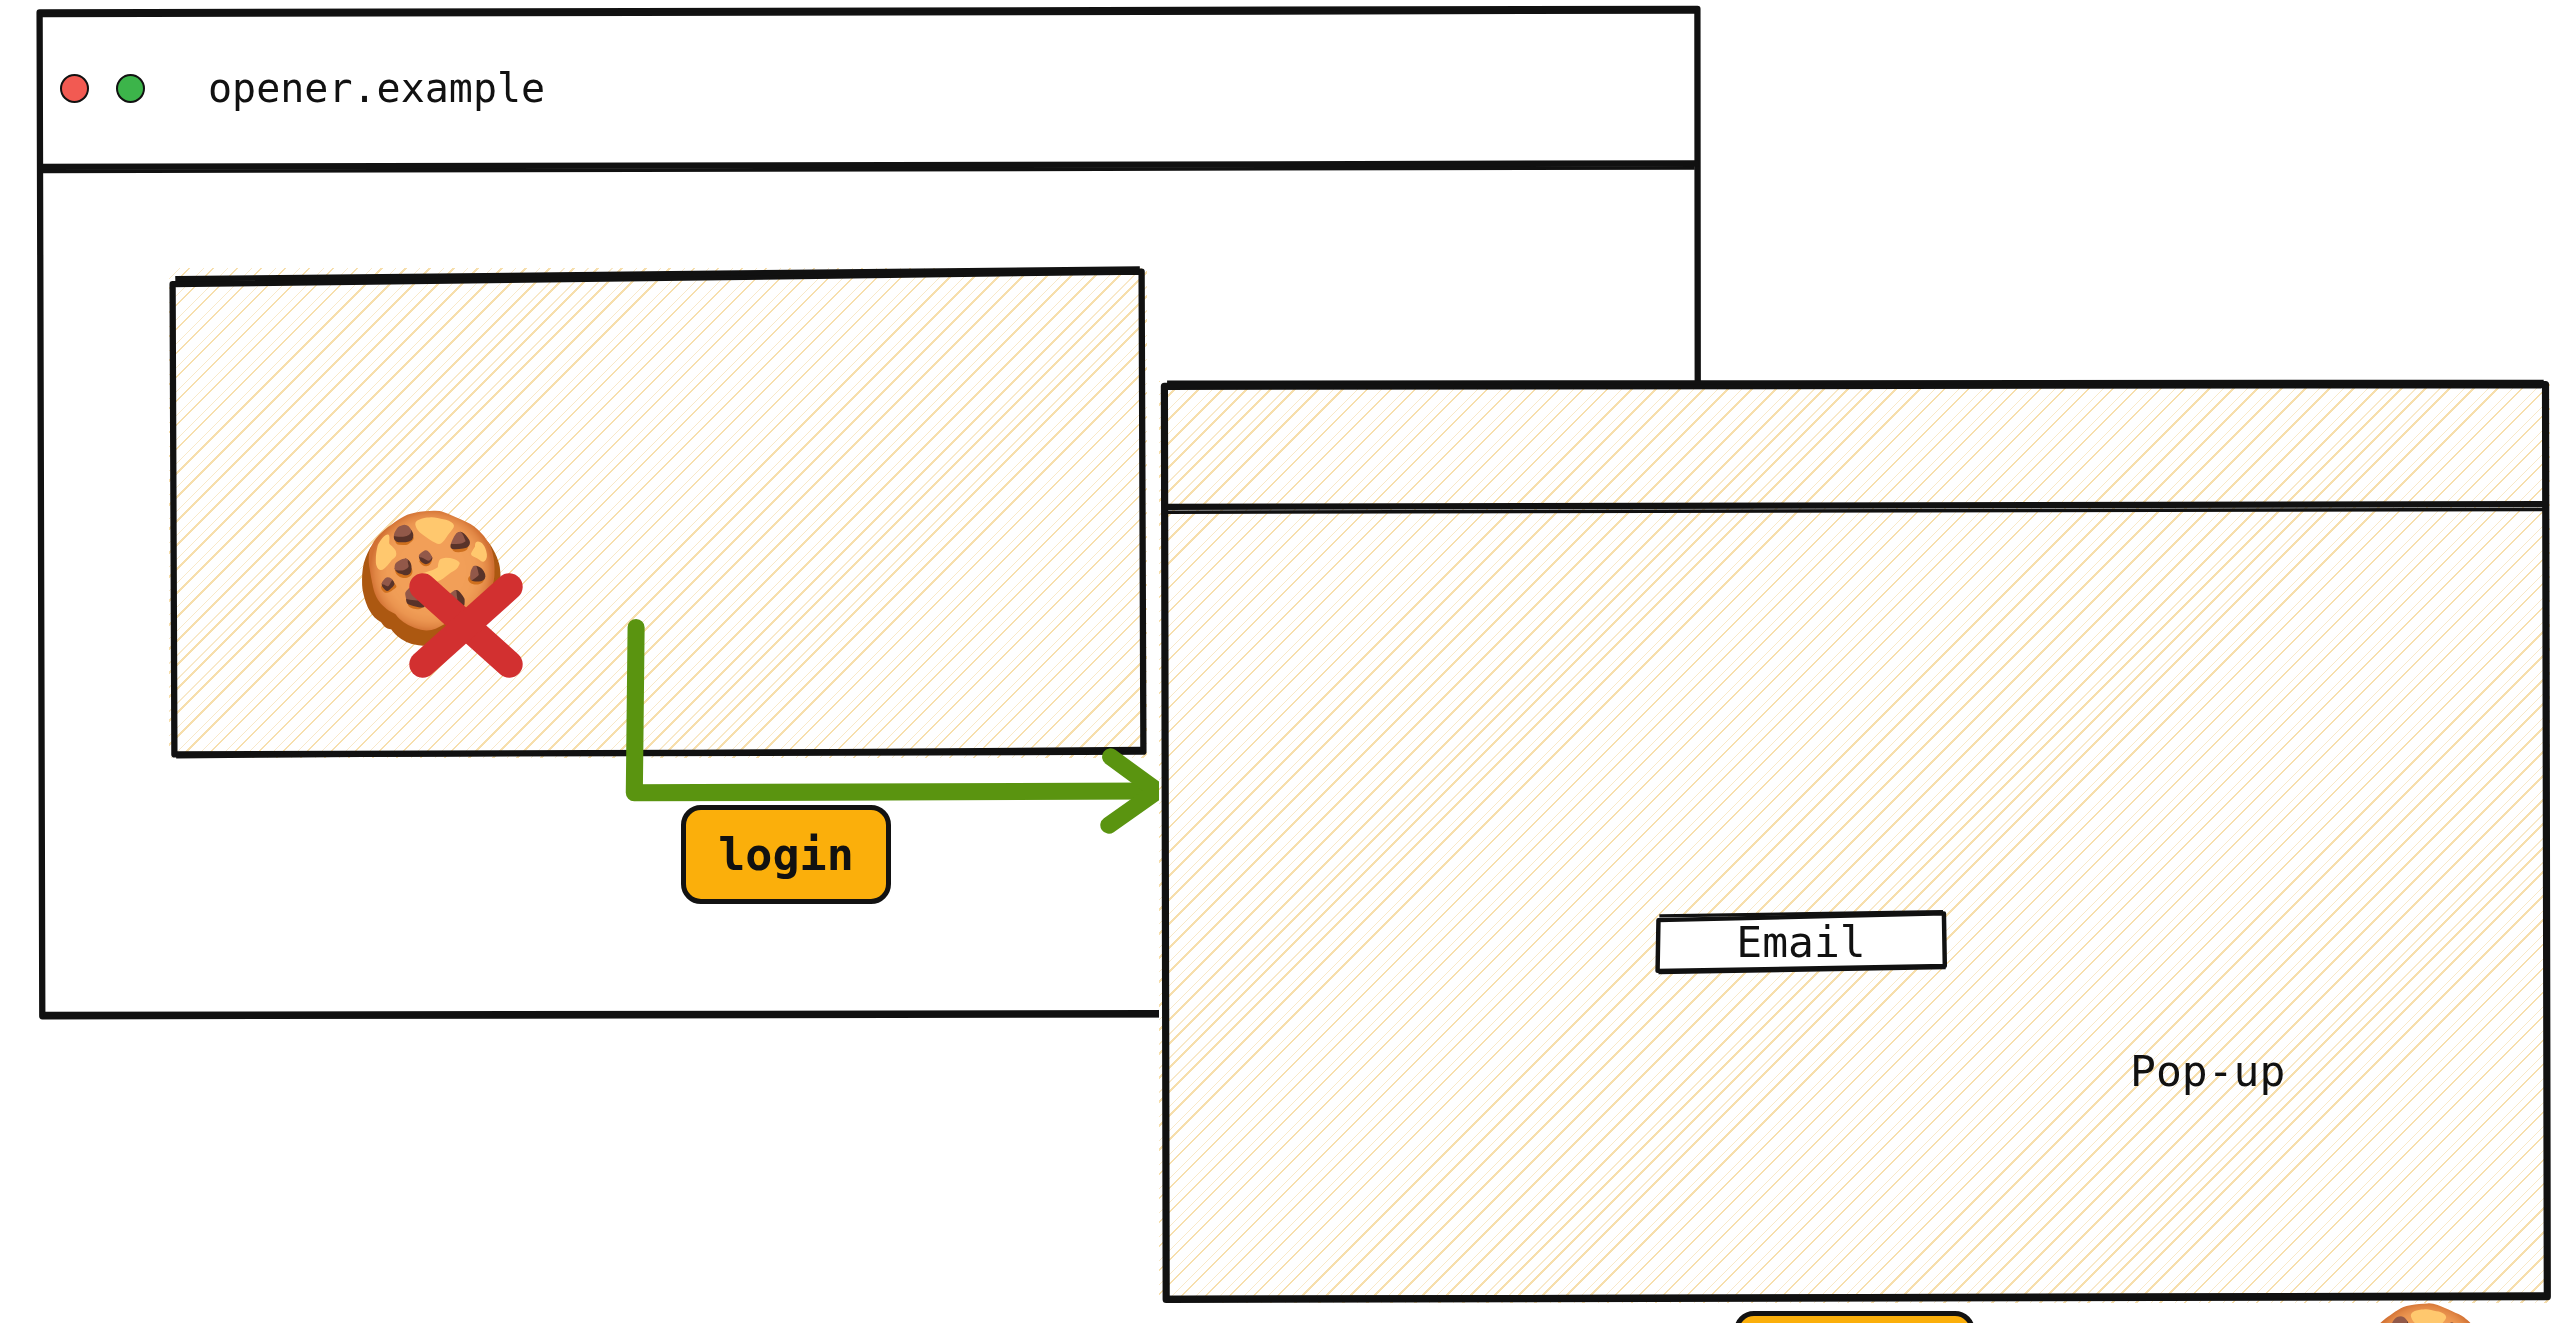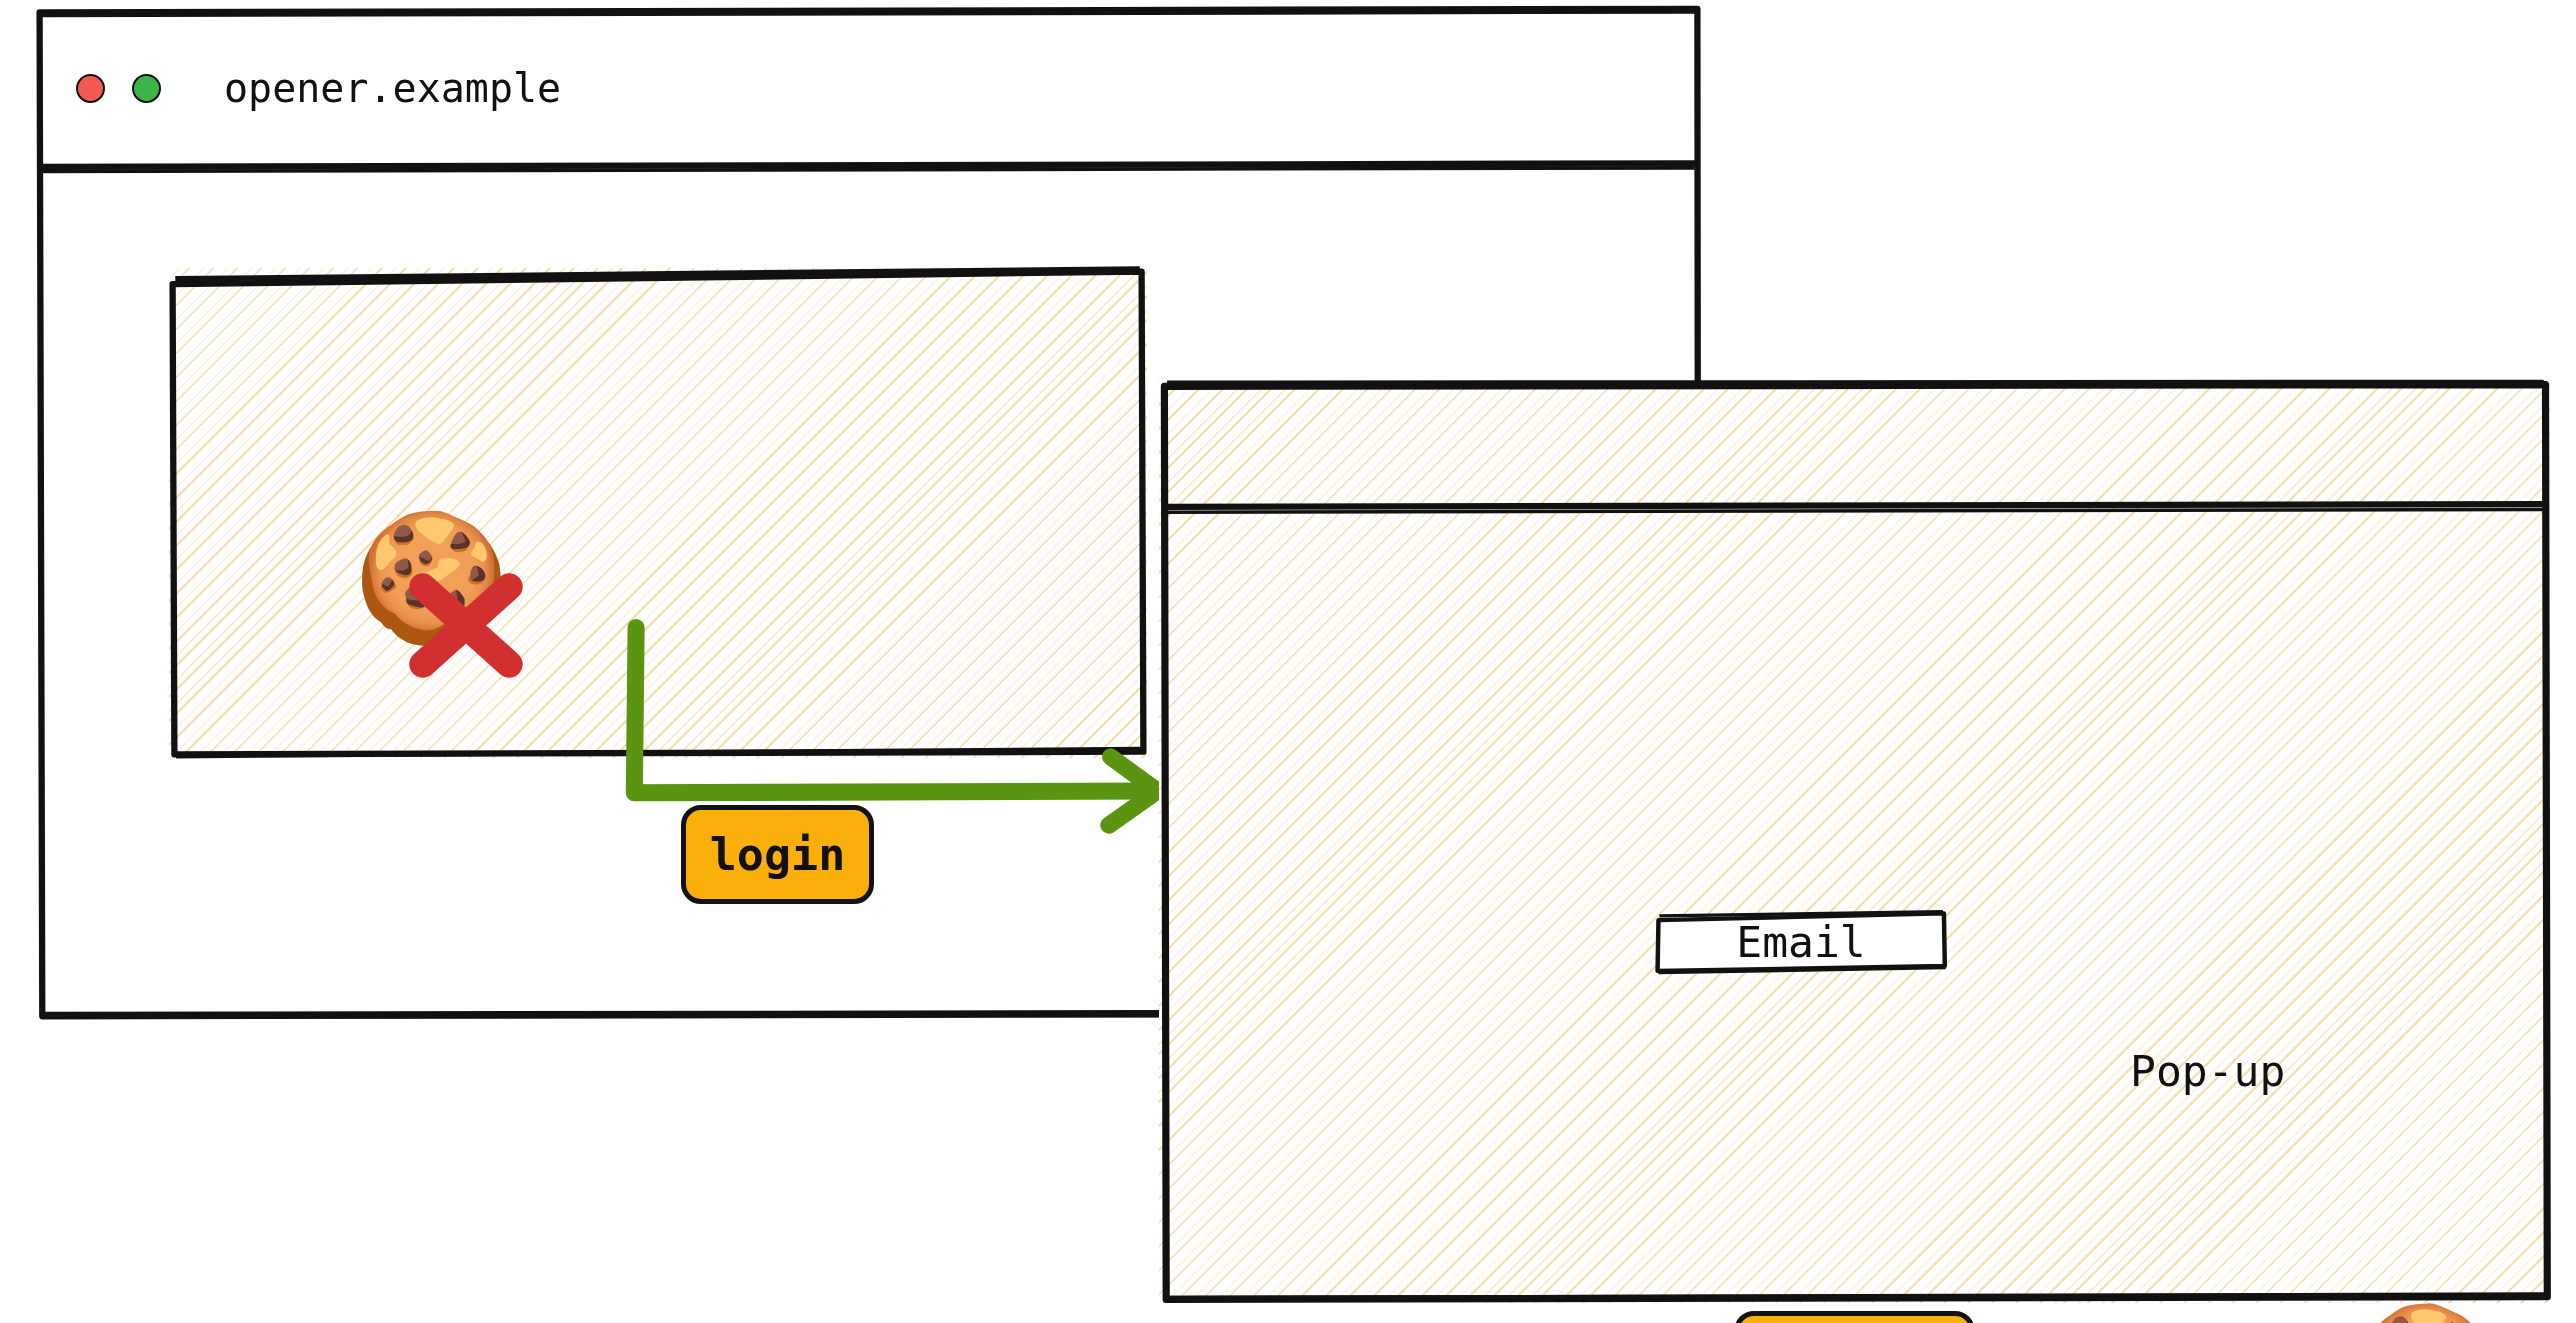--- a/index.html
+++ b/index.html
@@ -72,21 +72,21 @@
   }
 
   
   #opener-window {
     left: 36px;
     top: 7.2px;
     width: 1665px;
     height: 1012px;
     background: #ffffff;
   }
-  #opener-titlebar { height: 162px; padding-left: 40px; }
+  #opener-titlebar { height: 162px; padding-left: 24px; }
   #opener-titlebar .dot:nth-of-type(2) { margin-left: 27px; }
   #opener-window .win-title { margin-left: 63px; }
 
   
   #iframe-panel {
     position: absolute;
     left: 133px;
     top: 261px;
     width: 978px;
     height: 490px;
@@ -125,21 +125,21 @@
     align-items: center;
     justify-content: center;
     box-sizing: border-box;
     font-family: "DejaVu Sans Mono", monospace;
     color: #111111;
     font-weight: 700;
   }
   #iframe-login-button {
     left: 512px;
     top: 537px;
-    width: 193px;
+    width: 210px;
     height: 99px;
     font-size: 45px;
     text-align: center;
   }
   #popup-login-button {
     left: 1561px;
     top: 946px;
     width: 241px;
     height: 99px;
     font-size: 45px;

